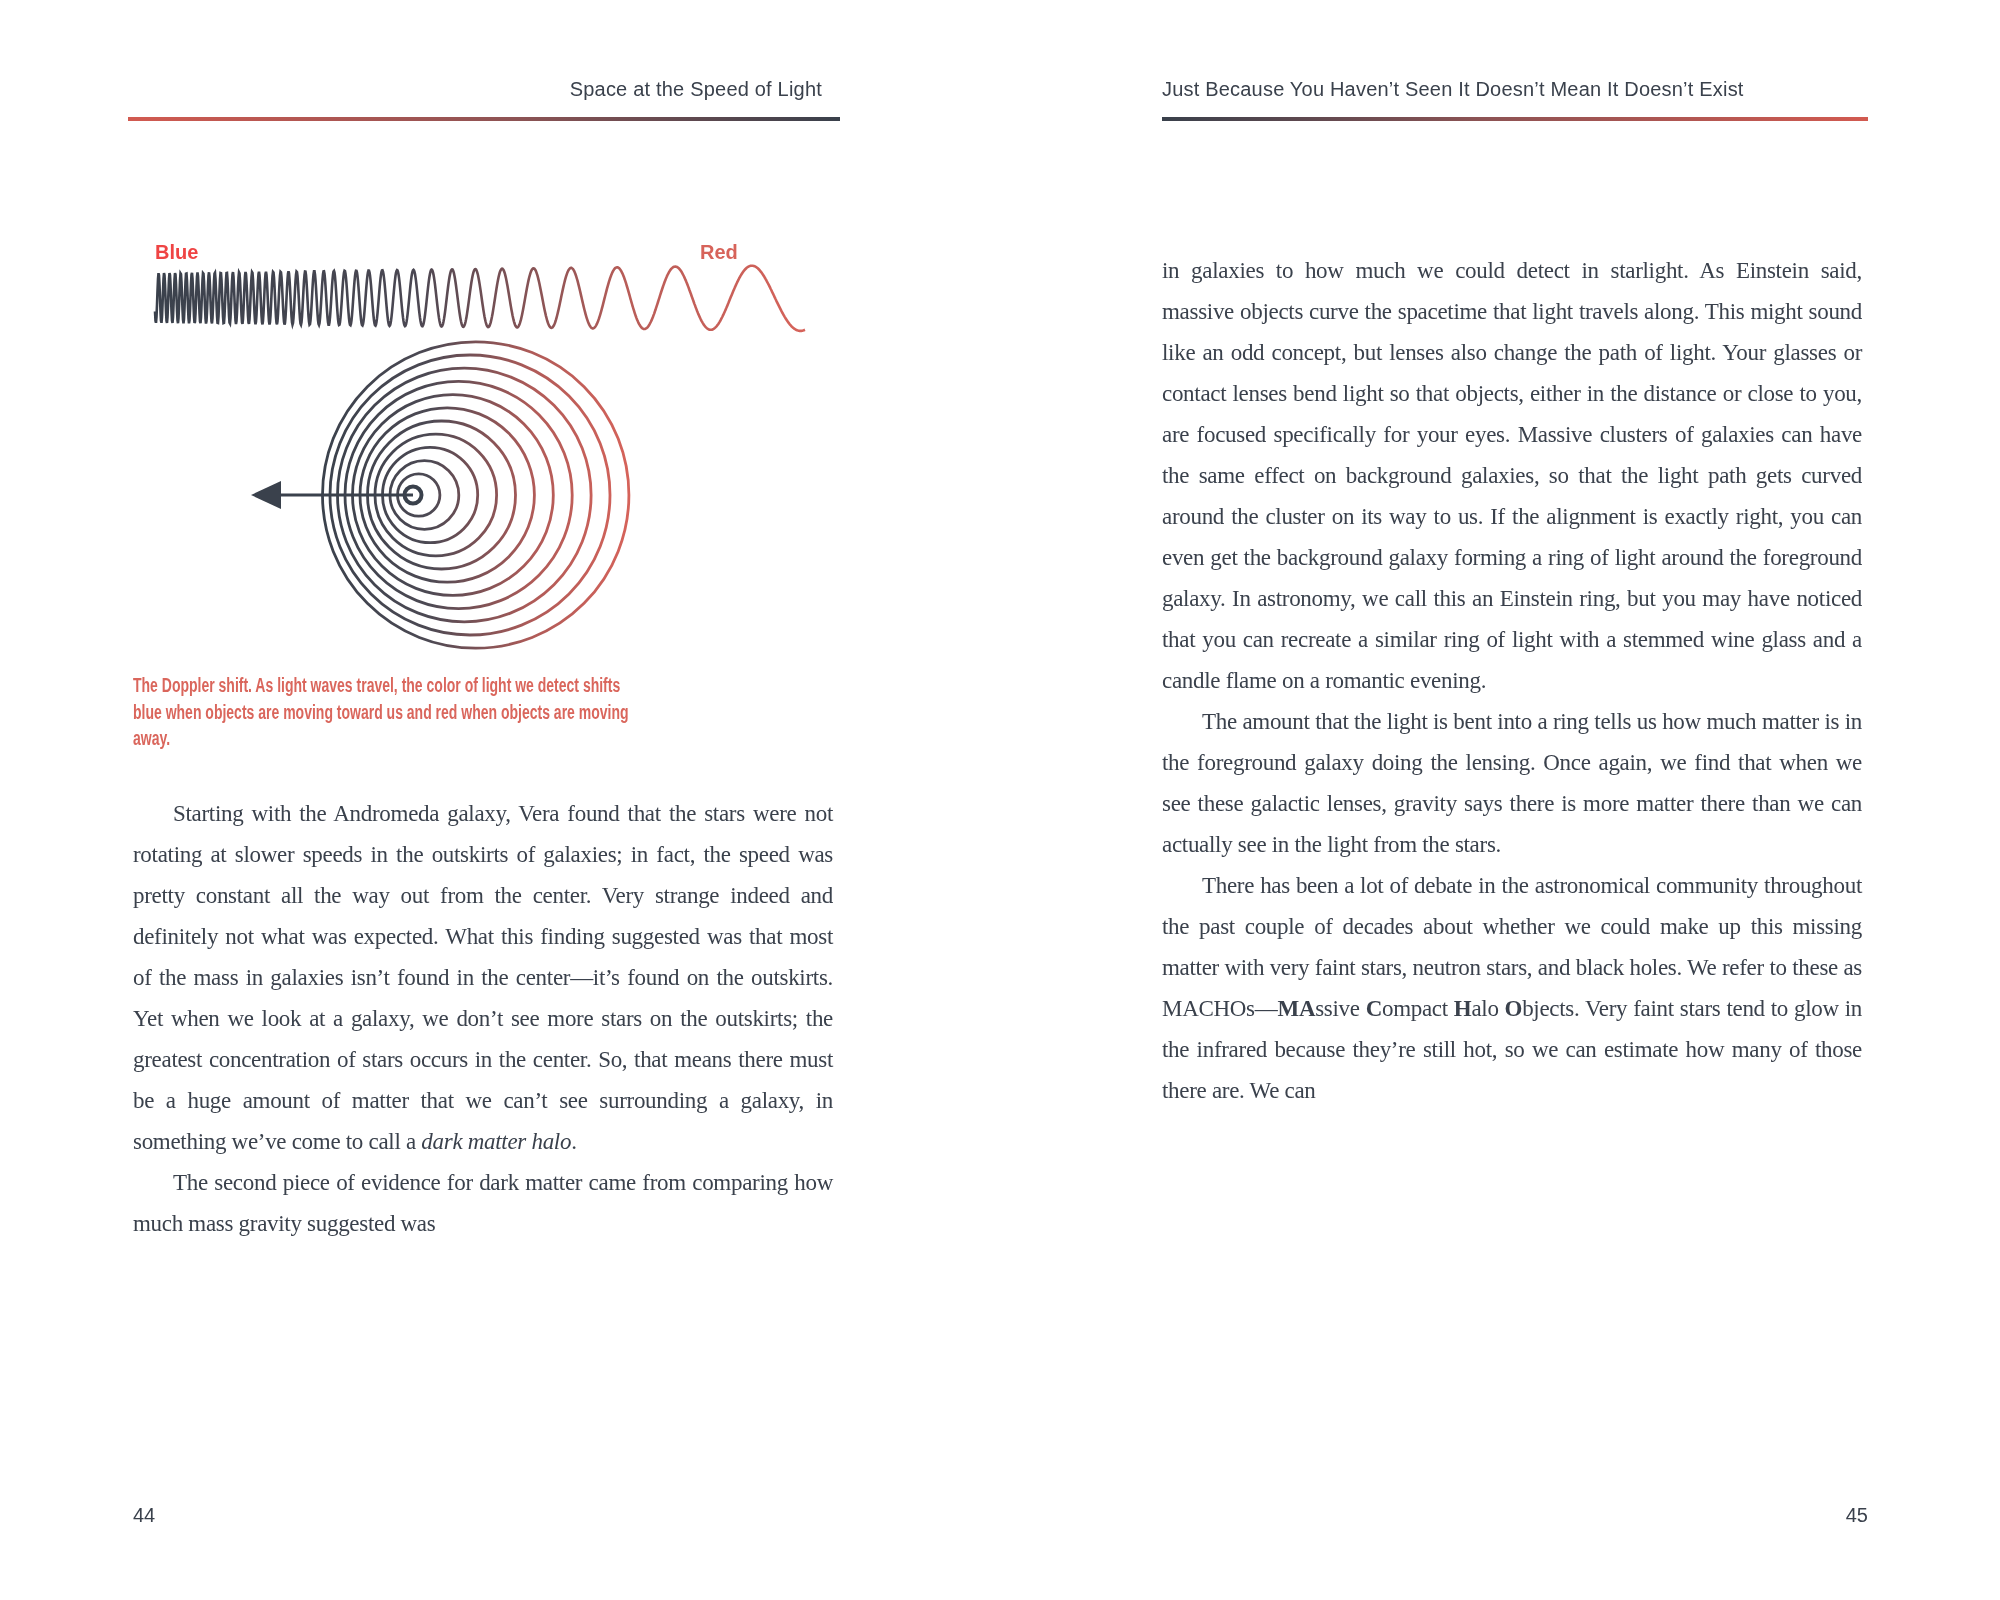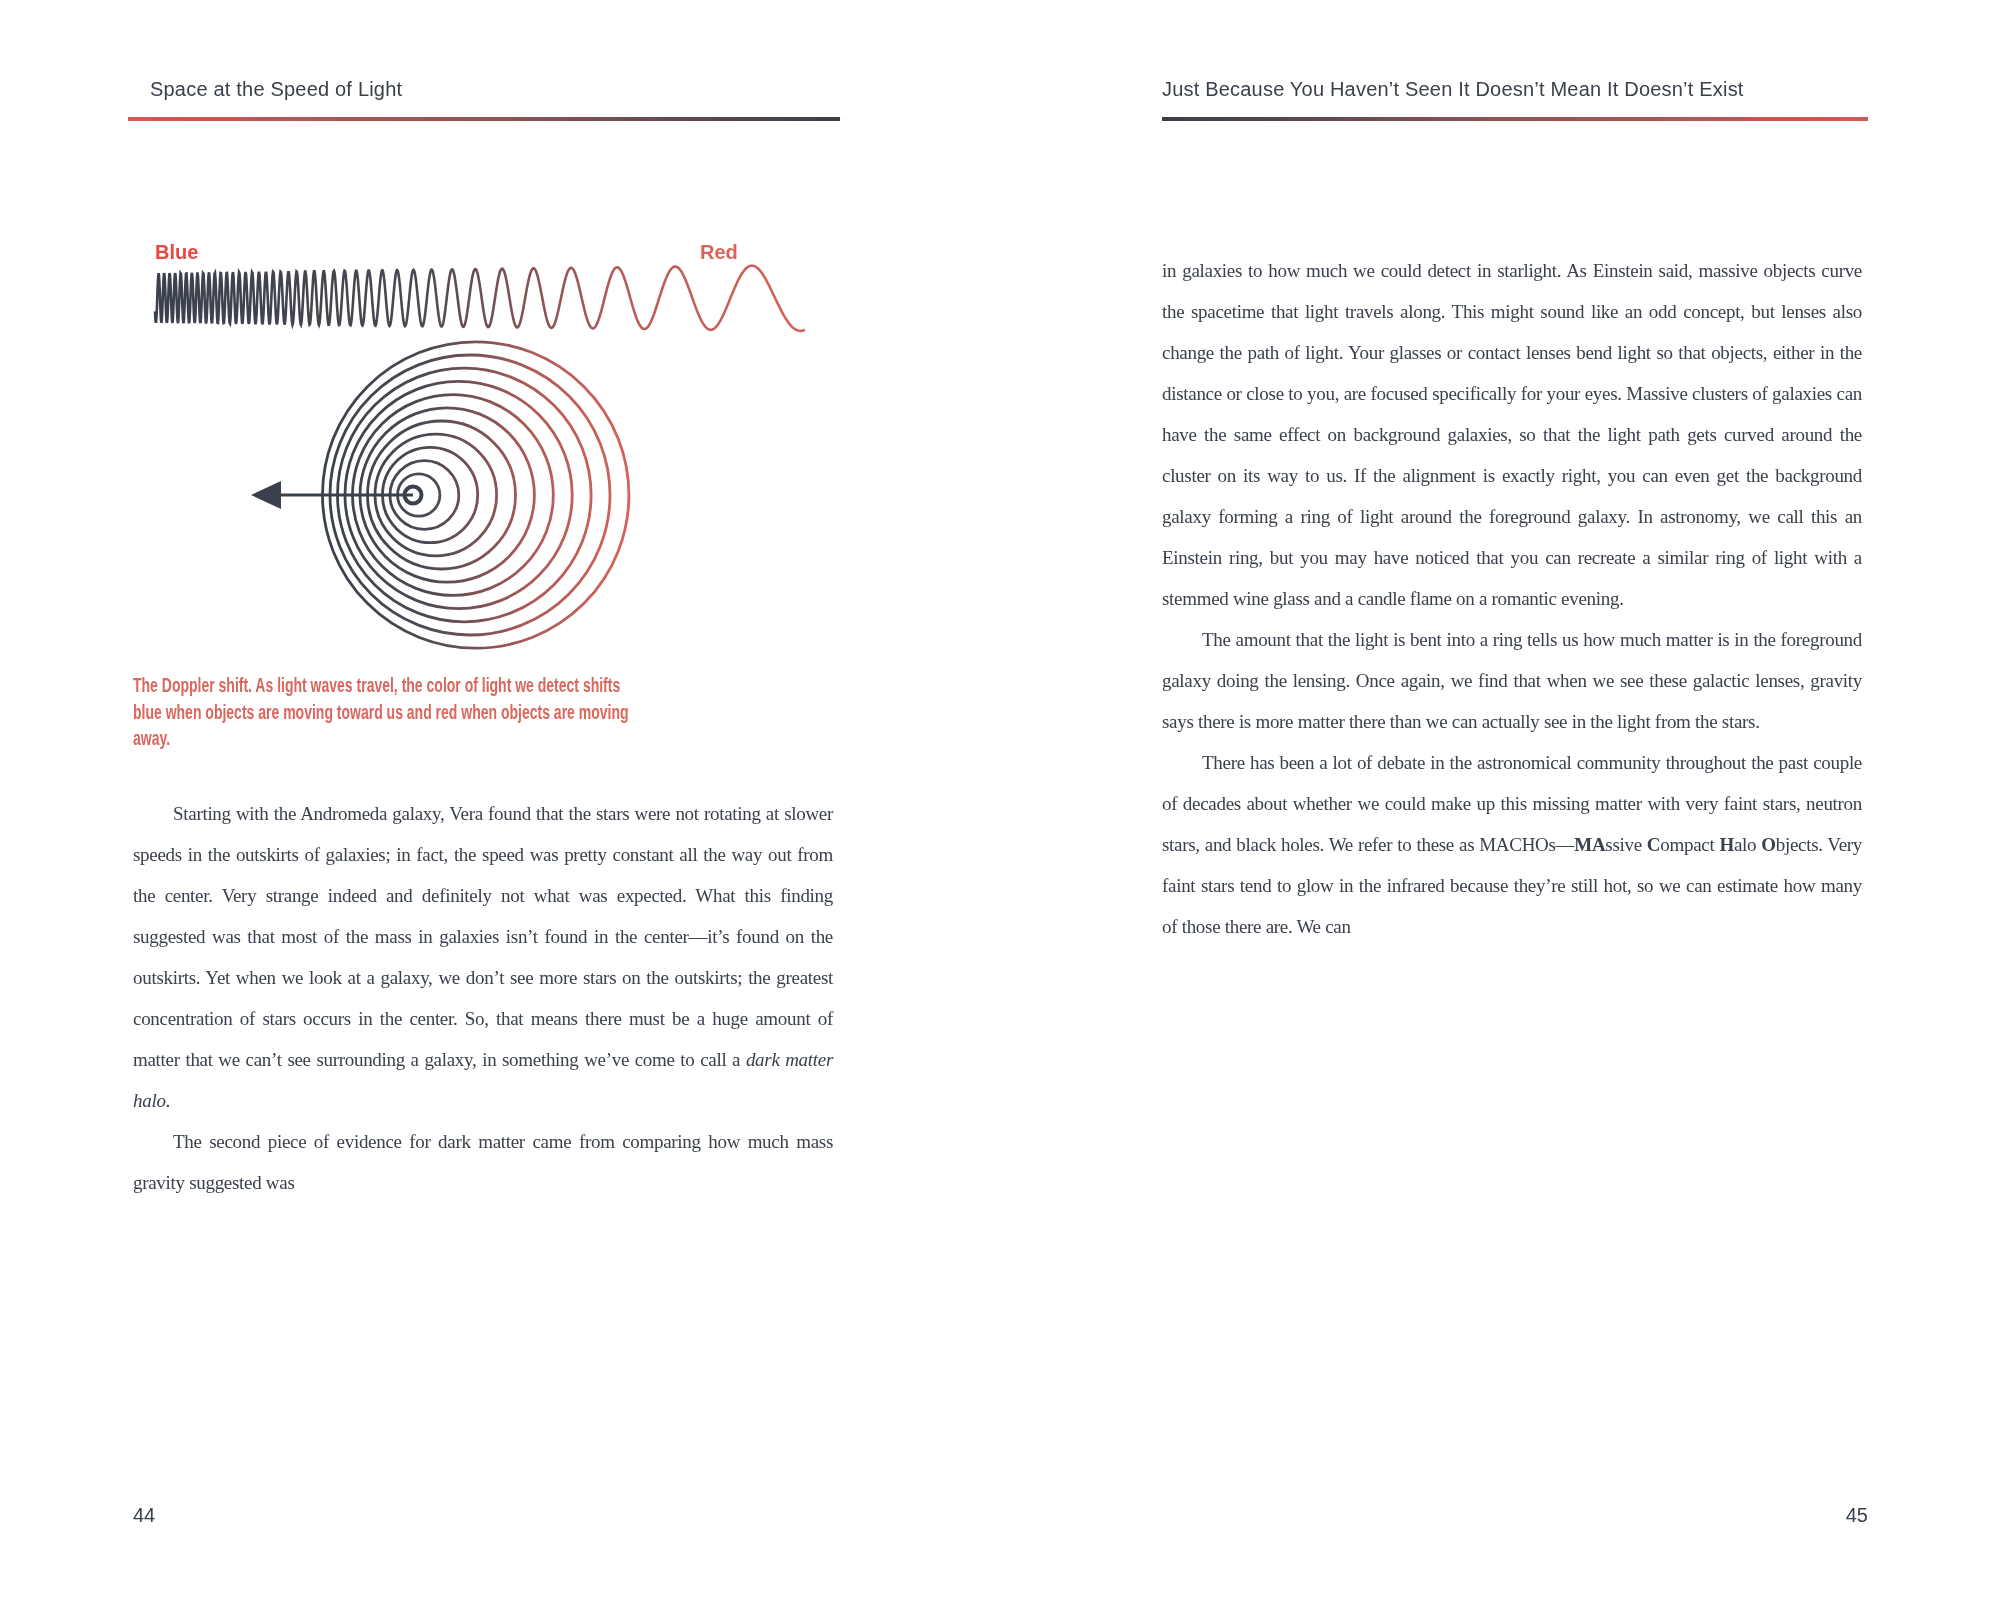--- a/index.html
+++ b/index.html
@@ -7,21 +7,21 @@
   .spread {
     position:relative; width:2000px; height:1600px;
     background:#ffffff; overflow:hidden;
     font-family:"Liberation Sans", sans-serif;
     color:#3a414c;
   }
   .running-head {
     position:absolute; top:78px; font-size:20px; letter-spacing:.2px;
     color:#3a414c;
   }
-  .running-head.left  { left:150px; width:700px; text-align:left; }
+  .running-head.left  { left:122px; width:700px; text-align:right; }
   .running-head.right { left:1162px; width:706px; text-align:left; }
   .rule { position:absolute; top:117px; height:4px; }
   .rule.left  { left:128px;  width:712px; background:linear-gradient(90deg,#d25a50 0%,#8c5354 55%,#39404b 100%); }
   .rule.right { left:1162px; width:706px; background:linear-gradient(90deg,#39404b 0%,#8c5354 45%,#d25a50 100%); }
 
   .wave-label { position:absolute; top:241px; font-size:20px; font-weight:bold; }
   .wave-label.blue { left:155px; color:#ef4444; }
   .wave-label.red  { left:700px; width:106px; text-align:left; color:#d7635a; }
 
   .wave-svg    { position:absolute; left:150px; top:260px; }
@@ -30,21 +30,21 @@
   .fig-caption {
     position:absolute; left:133px; top:672px; width:730px;
     transform:scaleX(0.70); transform-origin:left top;
     font-size:20px; line-height:26.5px; font-weight:bold;
     color:#da665c;
   }
 
   .body-text {
     position:absolute; width:700px;
     font-family:"Liberation Serif", serif;
-    font-size:19px; line-height:41px; letter-spacing:-0.3px;
+    font-size:23px; line-height:41px; letter-spacing:-0.3px;
     text-align:justify; color:#3a414c;
   }
   .body-text.left  { left:133px; top:793px; }
   .body-text.right { left:1162px; top:250px; }
   .body-text p { margin:0; }
   .body-text p.indent { text-indent:40px; }
 
   .folio { position:absolute; top:1504px; font-size:20px; color:#3a414c; }
   .folio.left  { left:133px; }
   .folio.right { left:1762px; width:106px; text-align:right; }

